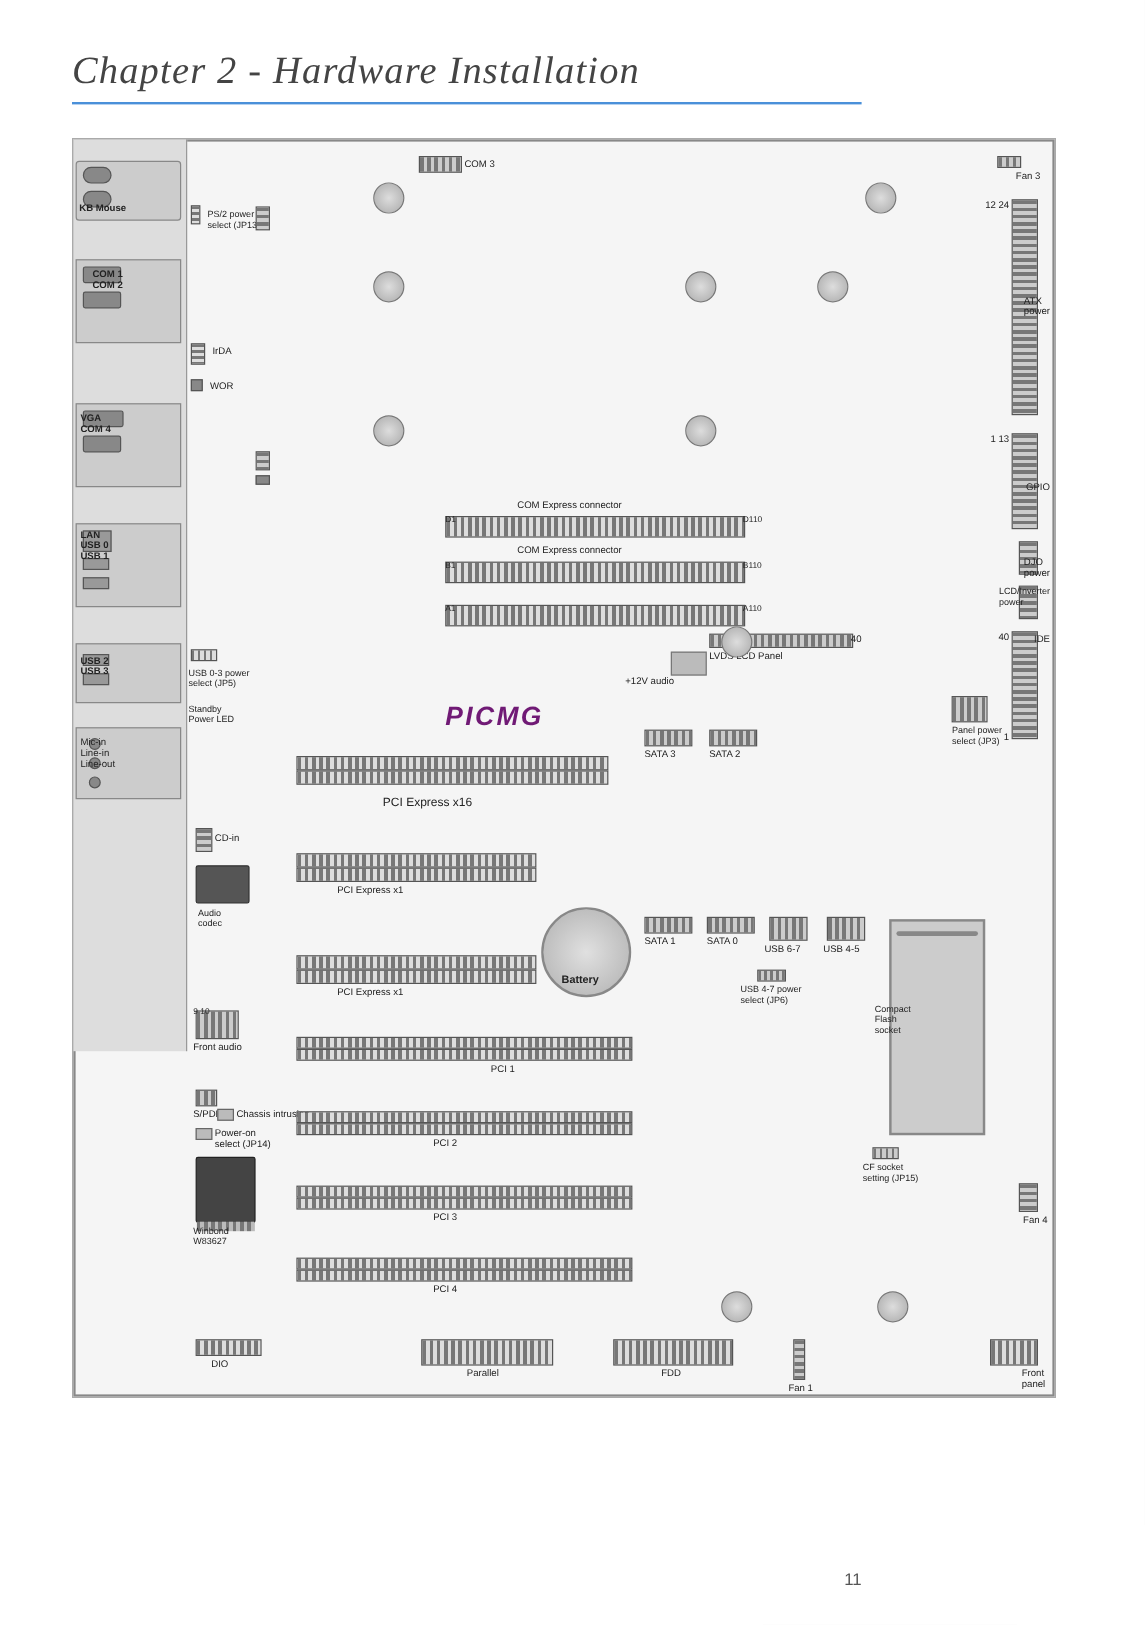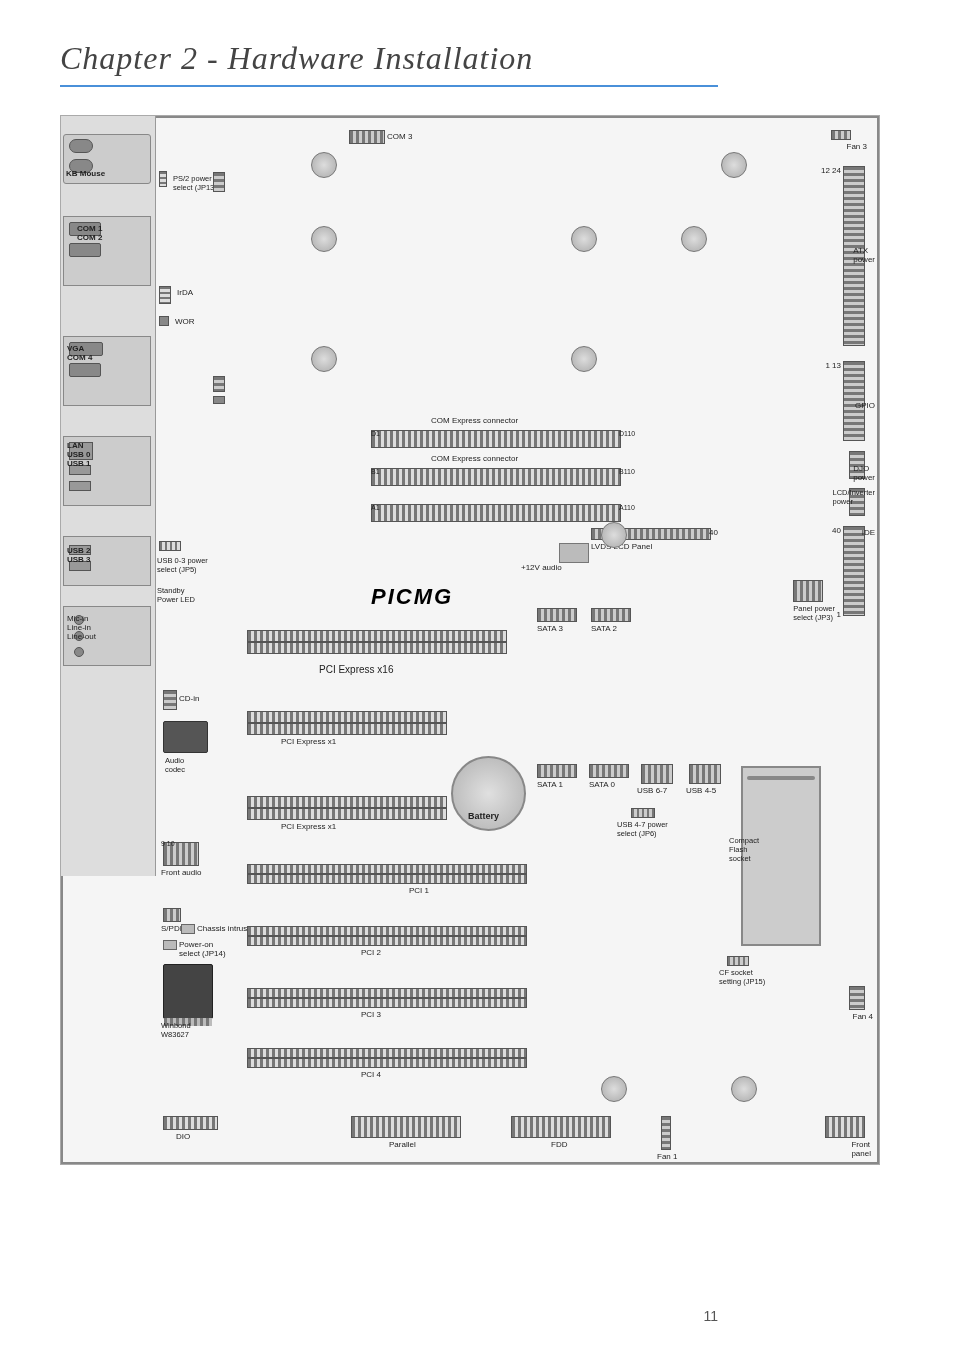--- a/index.html
+++ b/index.html
@@ -307,21 +307,21 @@
 
     <div style="position:absolute;left:310px;top:352px;width:250px;height:18px;background:repeating-linear-gradient(90deg,#777 0,#777 3px,#ddd 3px,#ddd 6px);border:1px solid #555;"></div>
     <div class="label" style="left:370px;top:338px;font-size:8px;">COM Express connector</div>
     <div class="label" style="left:310px;top:352px;font-size:7px;">B1</div>
     <div class="label" style="left:558px;top:352px;font-size:7px;">B110</div>
 
     <div style="position:absolute;left:310px;top:388px;width:250px;height:18px;background:repeating-linear-gradient(90deg,#777 0,#777 3px,#ddd 3px,#ddd 6px);border:1px solid #555;"></div>
     <div class="label" style="left:310px;top:388px;font-size:7px;">A1</div>
     <div class="label" style="left:558px;top:388px;font-size:7px;">A110</div>
 
-    <div class="picmg-label" style="left:310px;top:468px;font-size:22px;font-weight:bold;color:#000000;font-style:italic;">PICMG</div>
+    <div class="picmg-label" style="left:310px;top:468px;font-size:22px;font-weight:bold;color:#701a75;font-style:italic;">PICMG</div>
 
     <div style="position:absolute;left:250px;top:36px;width:26px;height:26px;border-radius:50%;background:radial-gradient(circle,#ddd,#aaa);border:1px solid #777;"></div>
     <div style="position:absolute;left:660px;top:36px;width:26px;height:26px;border-radius:50%;background:radial-gradient(circle,#ddd,#aaa);border:1px solid #777;"></div>
     <div style="position:absolute;left:250px;top:110px;width:26px;height:26px;border-radius:50%;background:radial-gradient(circle,#ddd,#aaa);border:1px solid #777;"></div>
     <div style="position:absolute;left:510px;top:110px;width:26px;height:26px;border-radius:50%;background:radial-gradient(circle,#ddd,#aaa);border:1px solid #777;"></div>
     <div style="position:absolute;left:620px;top:110px;width:26px;height:26px;border-radius:50%;background:radial-gradient(circle,#ddd,#aaa);border:1px solid #777;"></div>
     <div style="position:absolute;left:250px;top:230px;width:26px;height:26px;border-radius:50%;background:radial-gradient(circle,#ddd,#aaa);border:1px solid #777;"></div>
     <div style="position:absolute;left:510px;top:230px;width:26px;height:26px;border-radius:50%;background:radial-gradient(circle,#ddd,#aaa);border:1px solid #777;"></div>
     <div style="position:absolute;left:540px;top:406px;width:26px;height:26px;border-radius:50%;background:radial-gradient(circle,#ddd,#aaa);border:1px solid #777;"></div>
     <div style="position:absolute;left:540px;top:960px;width:26px;height:26px;border-radius:50%;background:radial-gradient(circle,#ddd,#aaa);border:1px solid #777;"></div>

